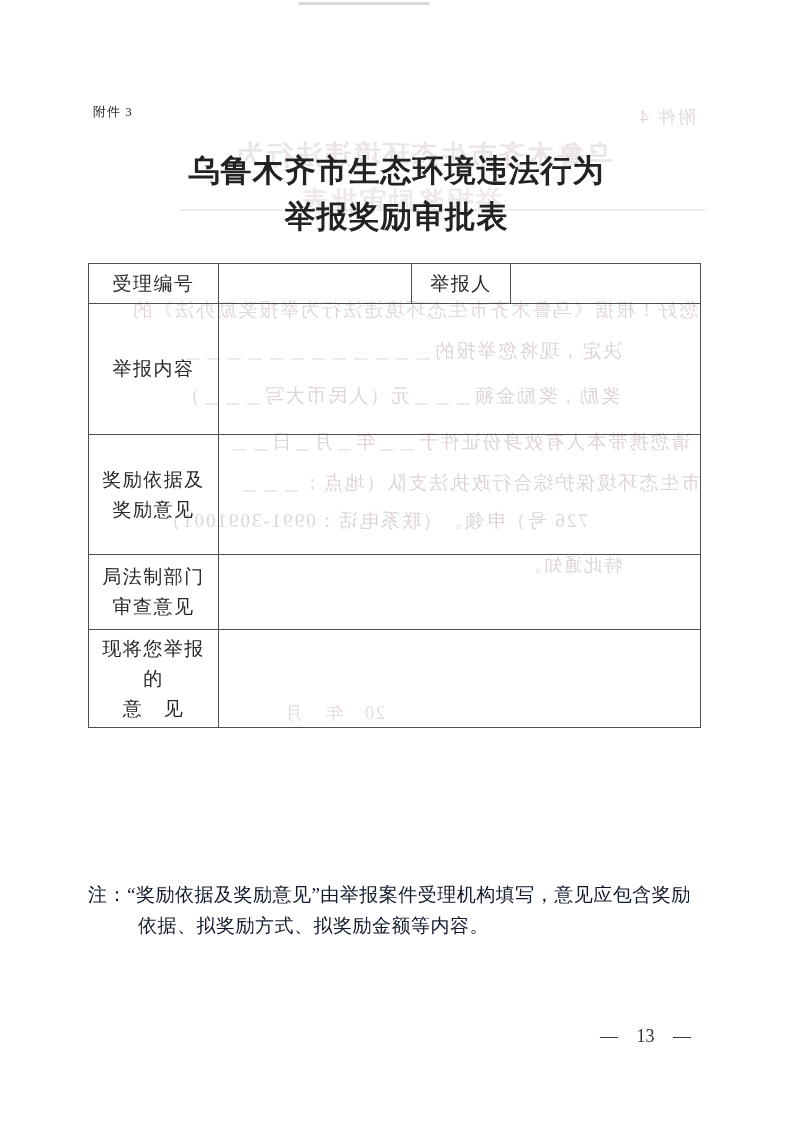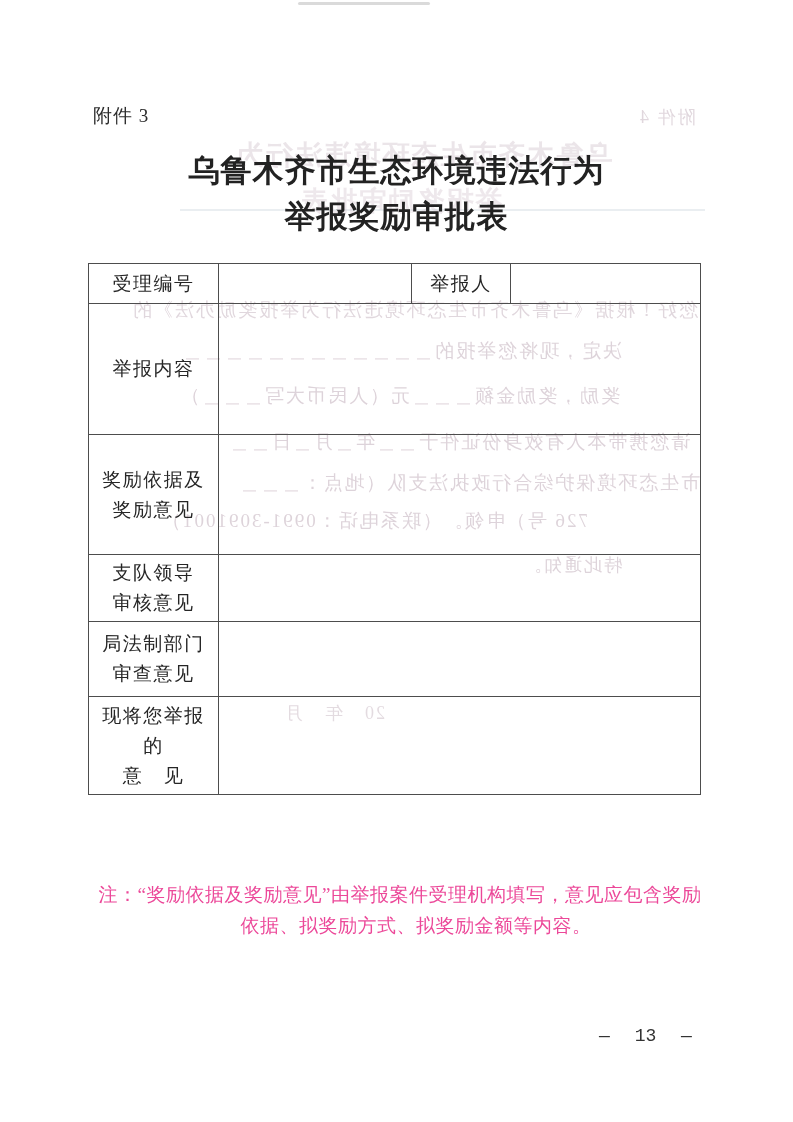--- a/index.html
+++ b/index.html
@@ -18,21 +18,21 @@
     position: absolute;
     top: 2px; left: 298px;
     width: 132px; height: 3px;
     background: rgba(150,150,150,0.35);
     border-radius: 2px;
   }
 
   .attachment-label {
     position: absolute;
     top: 103px; left: 93px;
-    font-size: 19px;
+    font-size: 13px;
     letter-spacing: 1px;
   }
 
   .doc-title {
     position: absolute;
     top: 148px; left: 0;
     width: 793px;
     text-align: center;
     font-size: 31px;
     font-weight: bold;
@@ -74,34 +74,32 @@
   tr.r6 { height: 79px; }
   tr.r7 { height: 98px; }
 
   .note {
     position: absolute;
     top: 879px; left: 88px;
     width: 624px;
     font-size: 19px;
     line-height: 31px;
     letter-spacing: 0.5px;
-    color: #ec4899;
-    text-align: center;
-  }
-  .note .cont { margin-left: 32px; }
+    color: #0f172a;
+  }
+  .note .cont { margin-left: 50px; }
 
   .page-number {
     position: absolute;
     top: 1026px; left: 583px;
     width: 125px;
     text-align: center;
     font-size: 18px;
     word-spacing: 14px;
     color: #333;
-    font-family: Liberation Mono, monospace;
   }
 
   
   .bleed {
     position: absolute;
     transform: scaleX(-1);
     transform-origin: center;
     white-space: nowrap;
     color: #c3b0bc;
     opacity: 0.55;
@@ -171,25 +169,20 @@
     </tr>
     <tr class="r2">
       <td class="label">举报内容</td>
       <td class="value" colspan="3"></td>
     </tr>
     <tr class="r3">
       <td class="label">奖励依据及
 奖励意见</td>
       <td class="value" colspan="3"></td>
     </tr>
-    <tr class="r4">
-      <td class="label">支队领导
-审核意见</td>
-      <td class="value" colspan="3"></td>
-    </tr>
     <tr class="r5">
       <td class="label">局法制部门
 审查意见</td>
       <td class="value" colspan="3"></td>
     </tr>
     <tr class="r7">
       <td class="label">现将您举报的
 意　见</td>
       <td class="value" colspan="3"></td>
     </tr>

